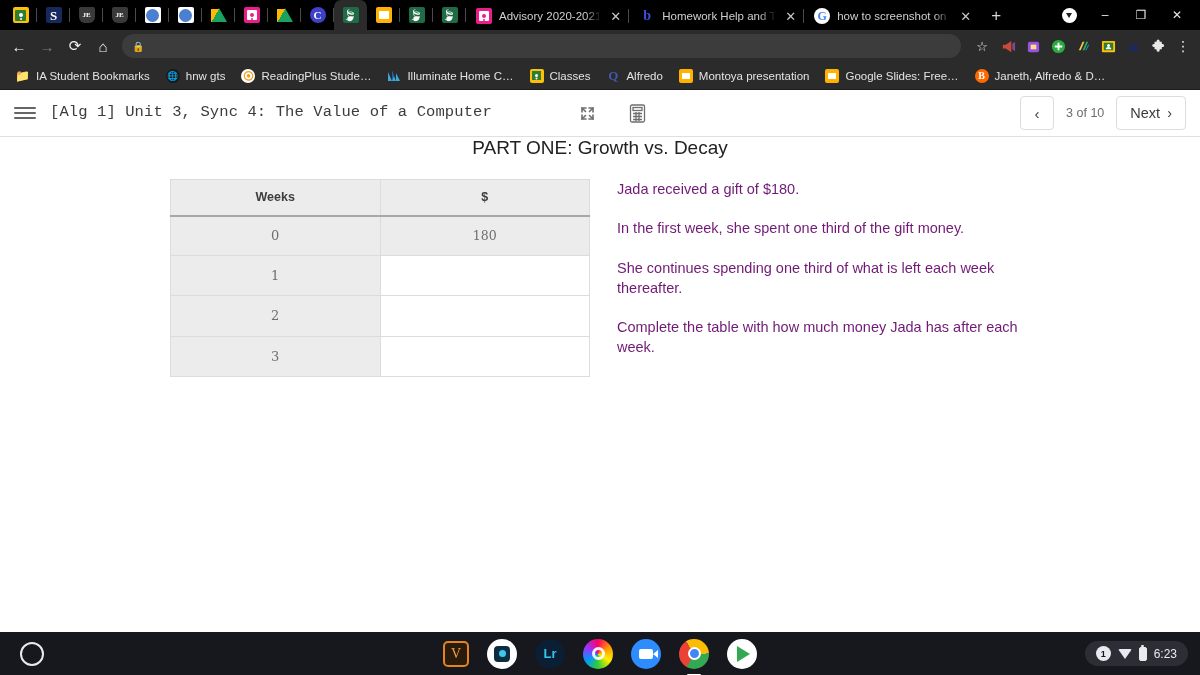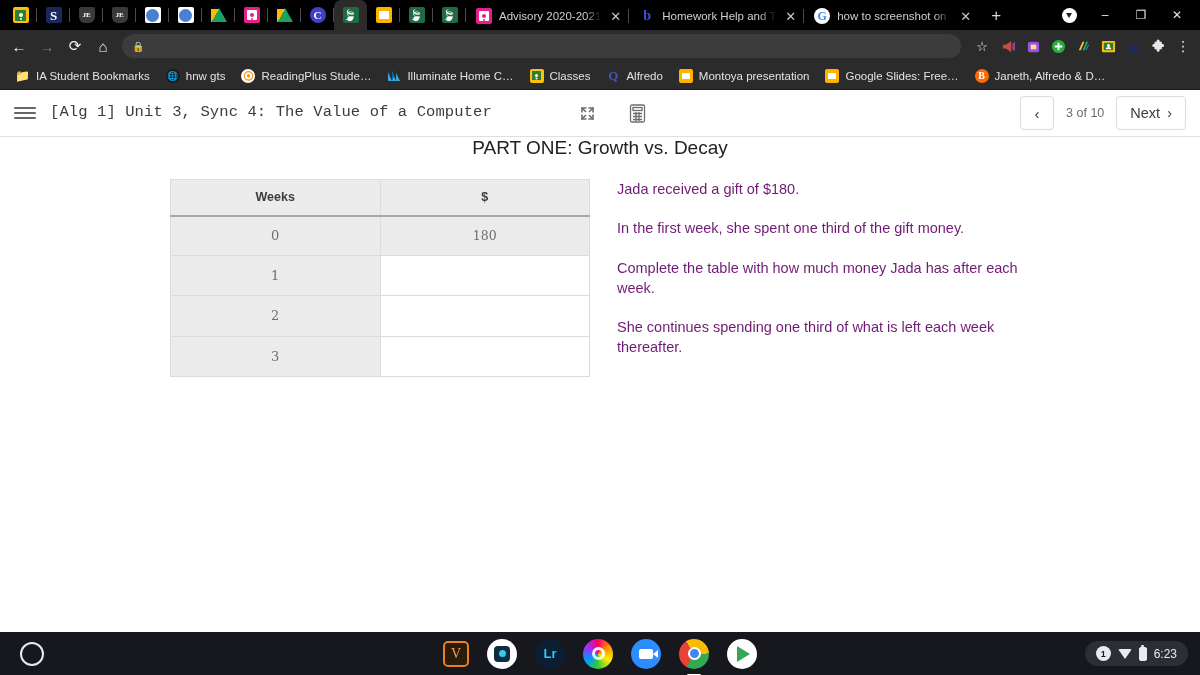--- a/index.html
+++ b/index.html
@@ -555,22 +555,22 @@
           <tr>
             <td class="rowhead">3</td>
             <td class="blank colsep"></td>
           </tr>
         </tbody>
       </table>
 
       <div class="prose">
         <p>Jada received a gift of $180.</p>
         <p>In the first week, she spent one third of the gift money.</p>
+        <p>She continues spending one third of what is left each week thereafter.</p>
         <p>Complete the table with how much money Jada has after each week.</p>
-        <p>She continues spending one third of what is left each week thereafter.</p>
       </div>
     </div>
   </div>
 </div>
 
 <div class="shelf">
   <div class="launcher"></div>
   <div class="shelf-apps">
     <div class="app app-v">V</div>
     <div class="app app-cam">

